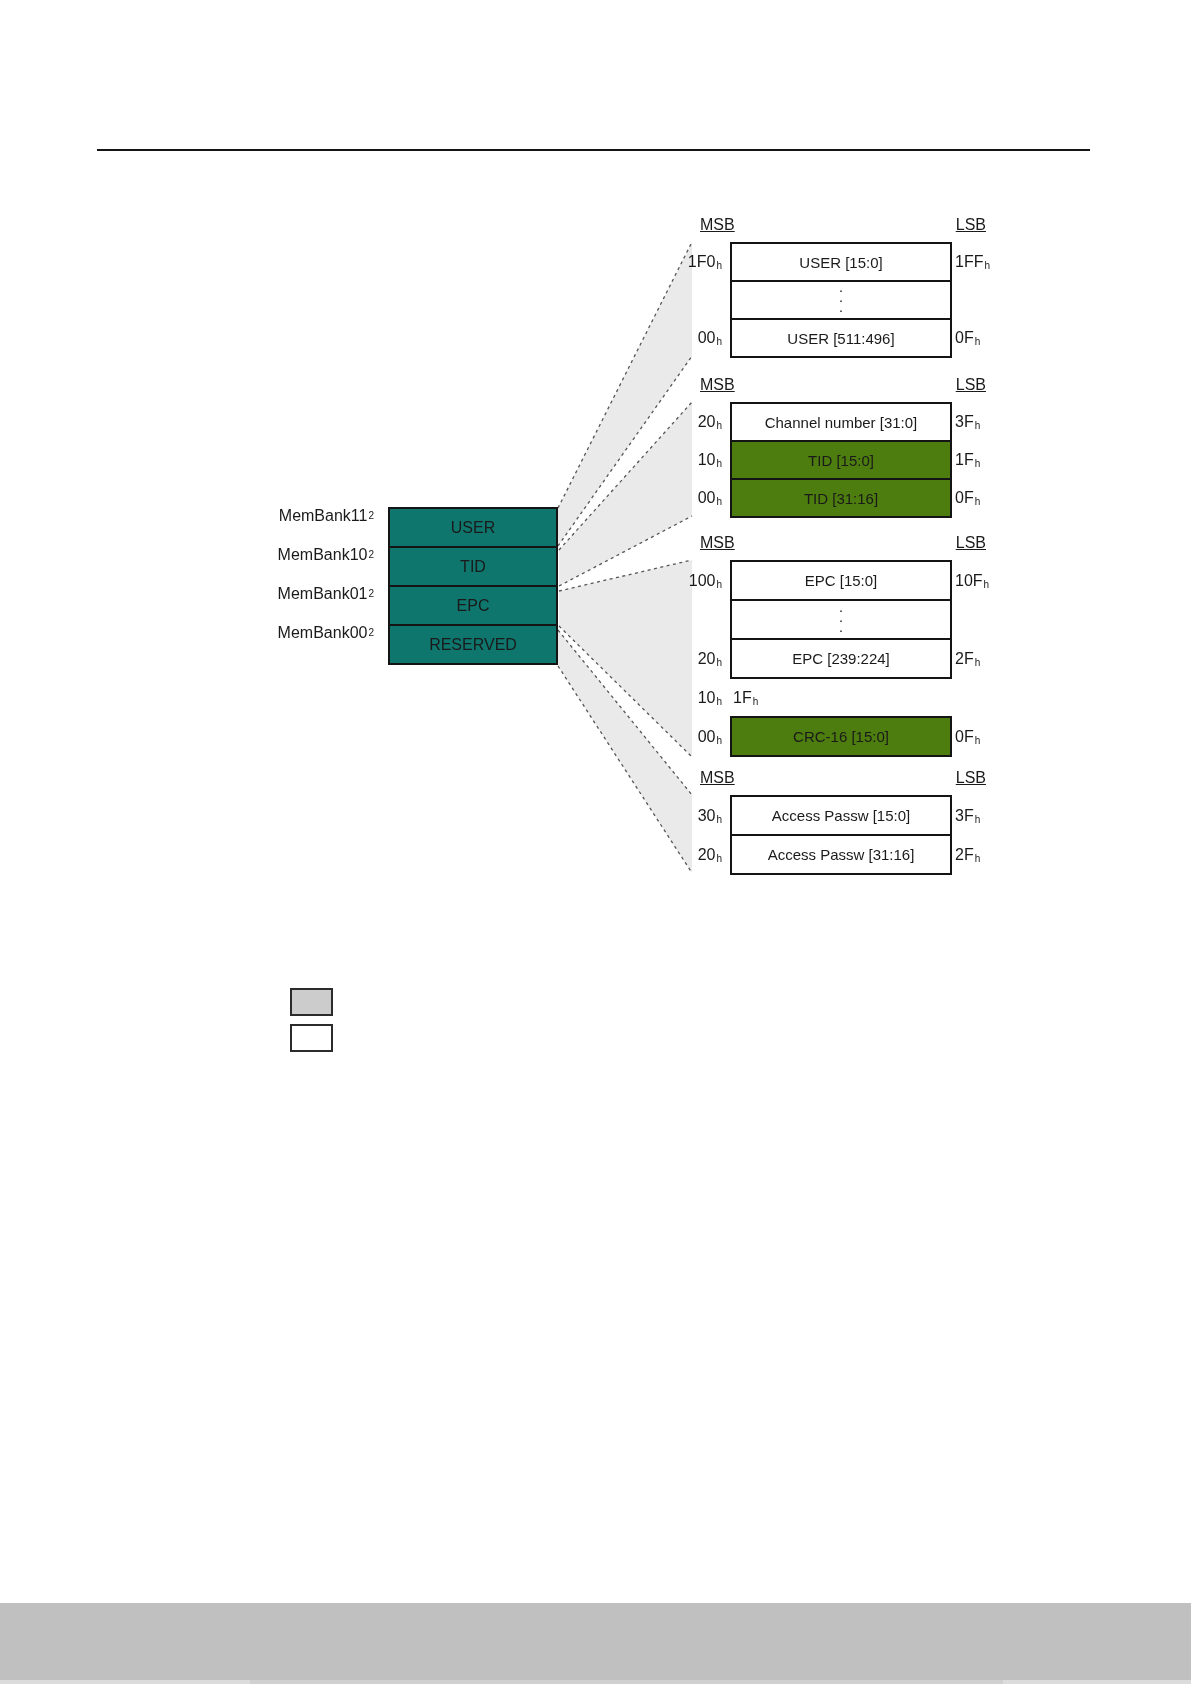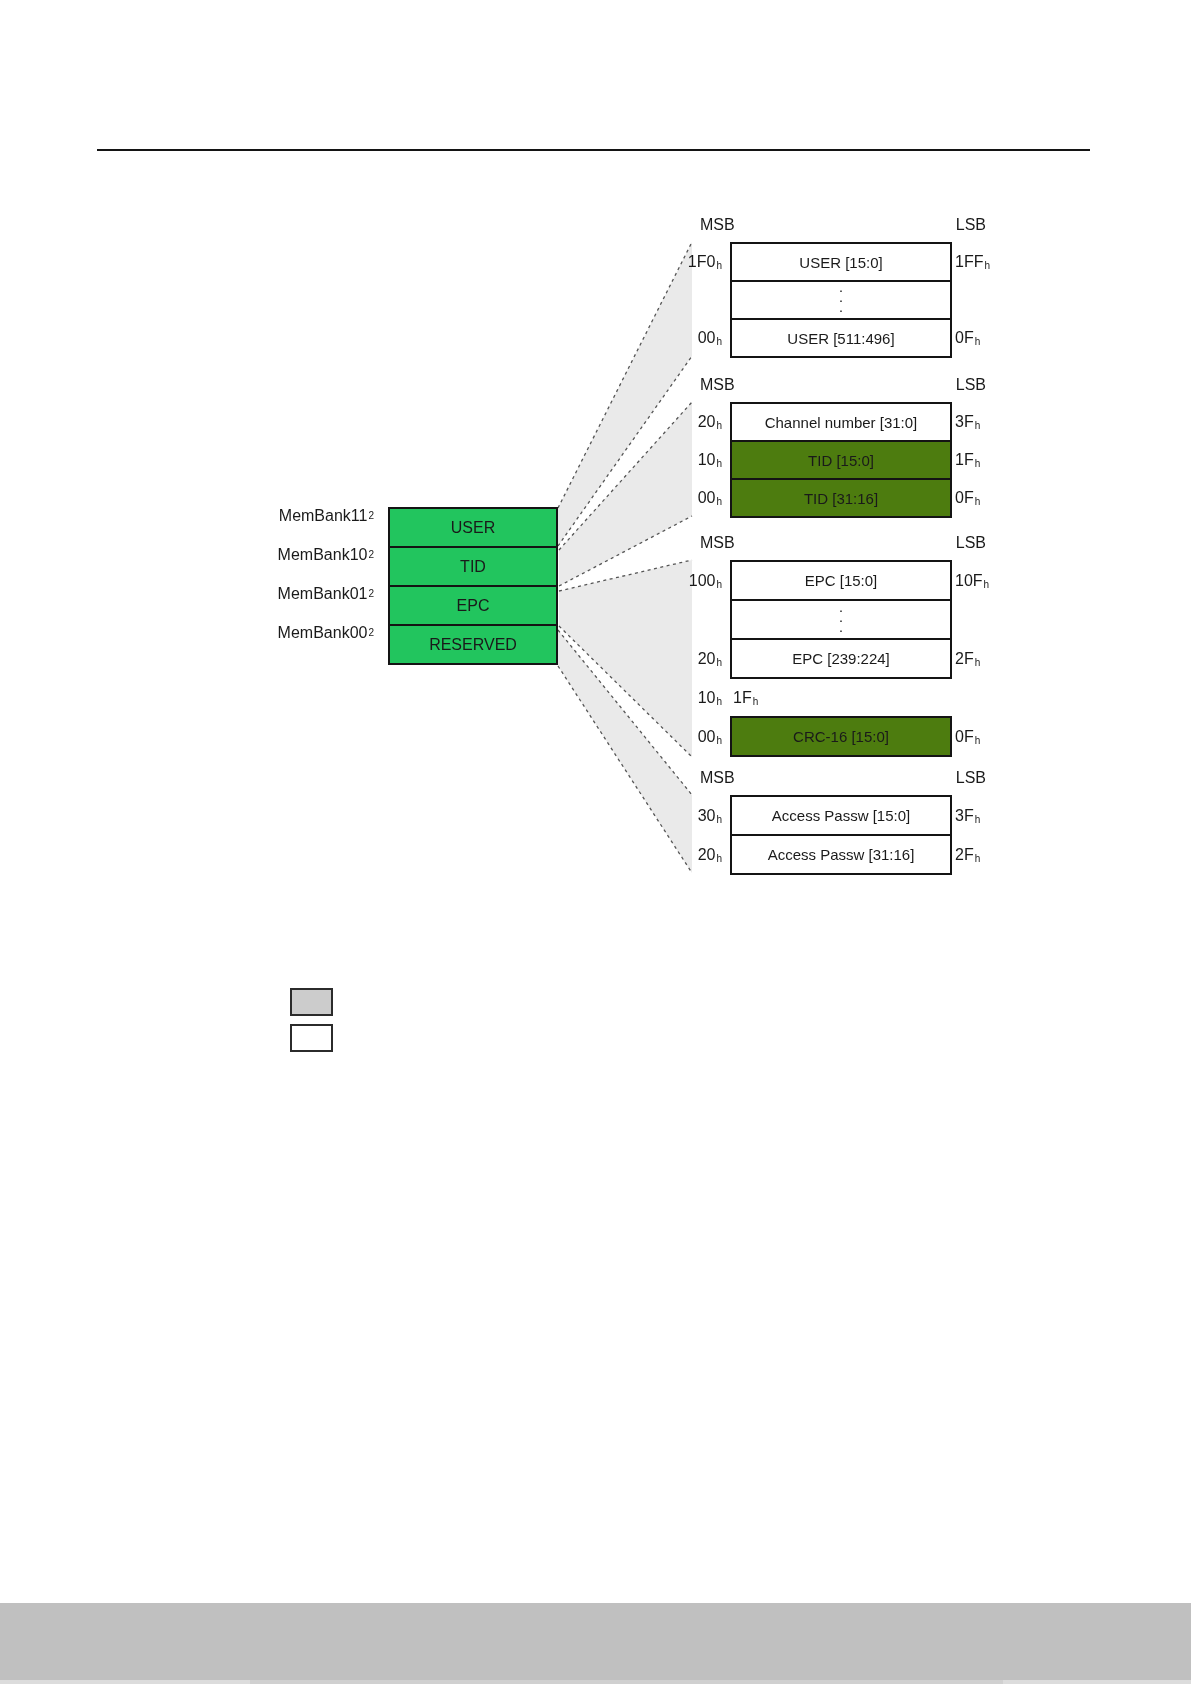--- a/index.html
+++ b/index.html
@@ -7,27 +7,27 @@
         font-family:"Liberation Sans",sans-serif;color:#1a1a1a;}
   .rule{position:absolute;left:97px;top:149px;width:993px;height:2px;background:#141414;}
   svg.fan{position:absolute;left:0;top:0;z-index:1;}
 
   
   .membank{position:absolute;left:208px;top:507px;z-index:2;}
   .mb-row{display:flex;height:41px;}
   .mb-row + .mb-row{margin-top:-2px;}
   .mb-label{width:180px;box-sizing:border-box;padding-right:14px;display:flex;
             align-items:flex-start;justify-content:flex-end;font-size:16px;}
-  .mb-cell{width:170px;box-sizing:border-box;border:2px solid #141414;background:#22c55e;
+  .mb-cell{width:170px;box-sizing:border-box;border:2px solid #141414;background:#0f766e;
            display:flex;align-items:center;justify-content:center;font-size:16px;}
 
   
   .block{position:absolute;left:650px;width:382px;z-index:2;}
   .block-head{display:flex;justify-content:space-between;box-sizing:border-box;
-              padding:0 46px 0 50px;font-size:16px;height:22px;margin-bottom:4px;}
+              padding:0 46px 0 50px;font-size:16px;height:22px;margin-bottom:4px;text-decoration:underline;}
   .brow{display:flex;}
   .brow + .brow{margin-top:-2px;}
   .b-h40 .brow{height:40px;}
   .b-h41 .brow{height:41px;}
   .baddr-l{width:80px;box-sizing:border-box;padding-right:8px;display:flex;
            align-items:center;justify-content:flex-end;font-size:16px;}
   .baddr-r{width:80px;box-sizing:border-box;padding-left:3px;display:flex;
            align-items:center;font-size:16px;}
   .bcell{width:222px;box-sizing:border-box;border:2px solid #141414;background:#ffffff;
          display:flex;align-items:center;justify-content:center;font-size:15px;}

